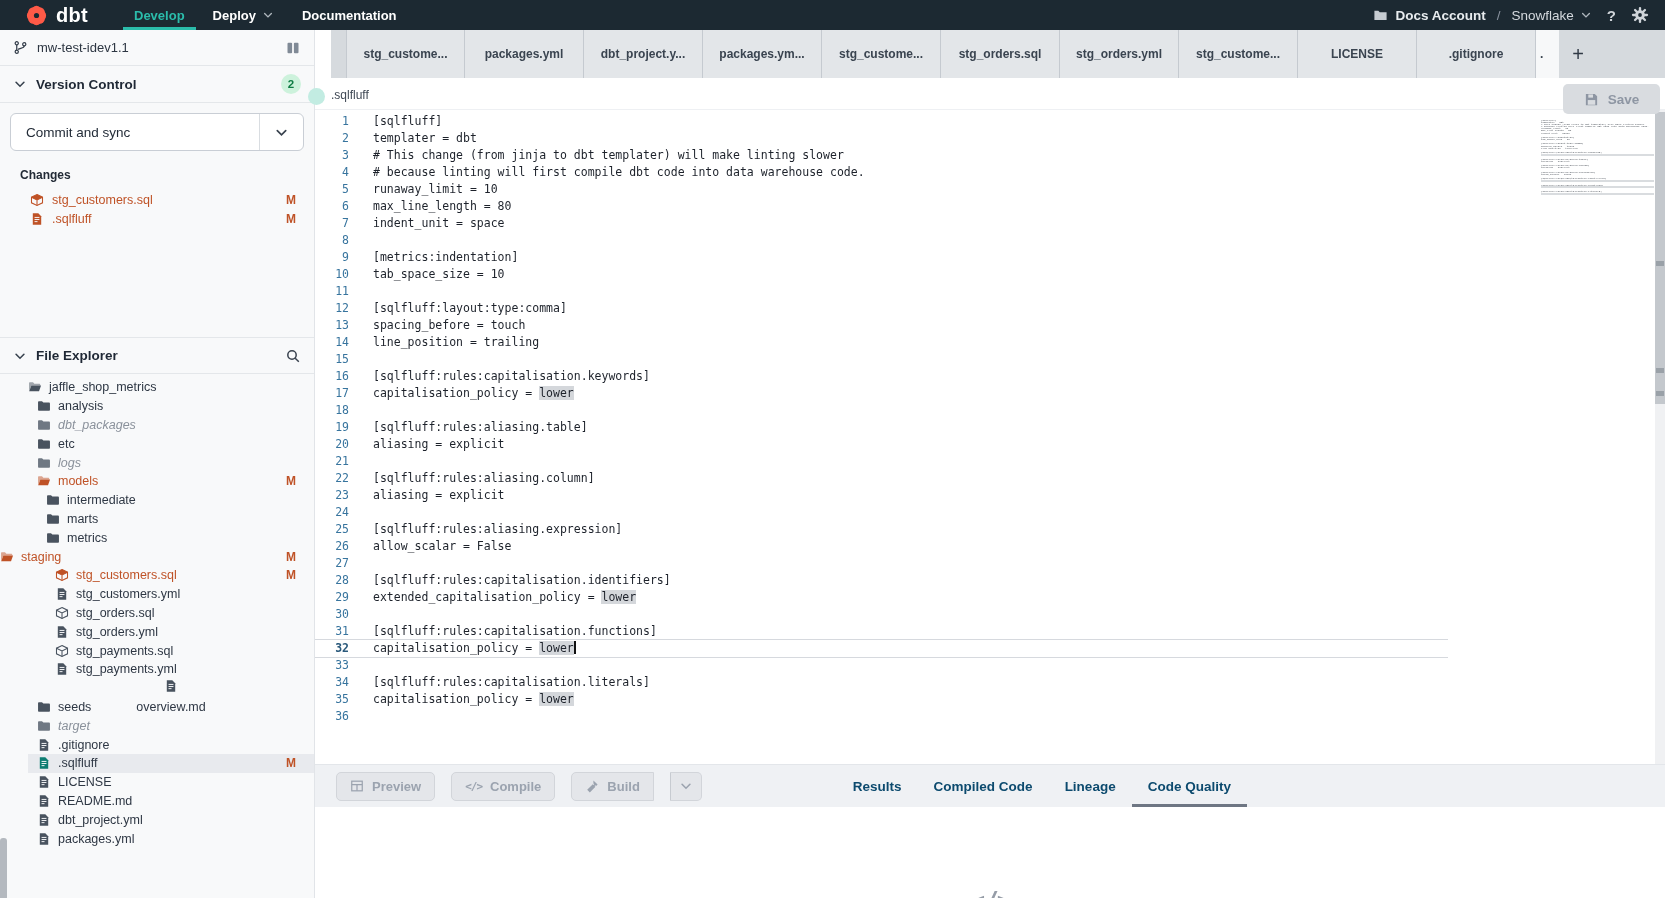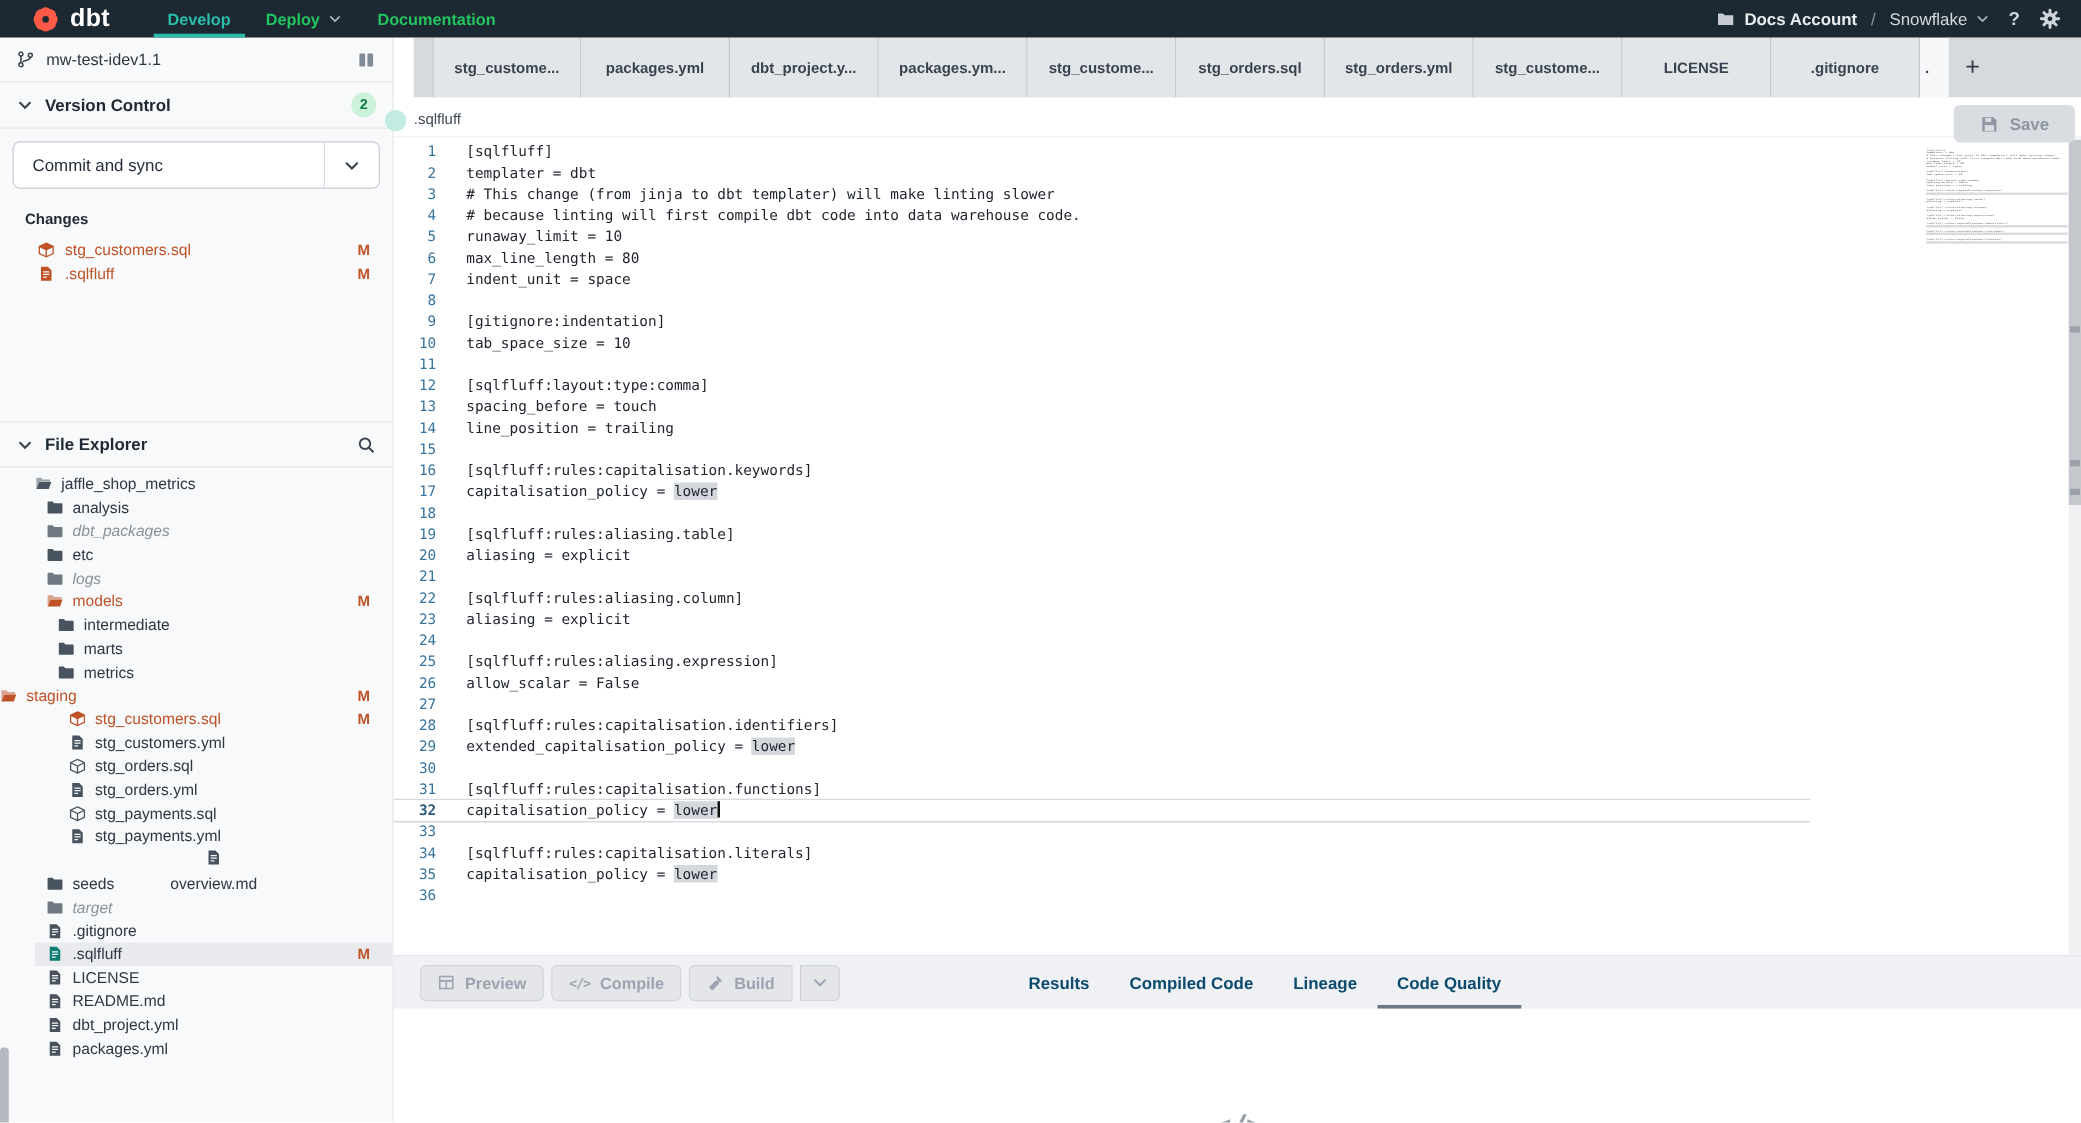--- a/index.html
+++ b/index.html
@@ -5,21 +5,21 @@
   * { box-sizing: border-box; margin: 0; padding: 0; }
   html,body { width:1665px; height:898px; font-family:"Liberation Sans",sans-serif; background:#fff; overflow:hidden; }
   #app { position:relative; width:1665px; height:898px; }
 
   
   .topnav { position:absolute; top:0; left:0; right:0; height:30px; background:var(--nav-bg,#1c2932); display:flex; align-items:center; color:#dde2e7; z-index:9; }
   .logo { display:flex; align-items:center; gap:7px; margin-left:24px; cursor:pointer; }
   .logo-mark { width:25px; height:25px; display:flex; }
   .logo-text { font-size:20px; font-weight:bold; color:#fff; letter-spacing:.3px; }
   .topnav-items { display:flex; margin-left:32px; height:100%; }
-  .nav-item { display:flex; align-items:center; gap:6px; padding:0 14px; font-size:13px; font-weight:bold; color:#22c55e; position:relative; cursor:pointer; }
+  .nav-item { display:flex; align-items:center; gap:6px; padding:0 14px; font-size:13px; font-weight:bold; color:#ffffff; position:relative; cursor:pointer; }
   .nav-item .caret { display:flex; width:12px; color:#aeb6bd; }
   .nav-item.active { color:var(--accent-teal,#2bbcab); }
   .nav-item.active::after { content:""; position:absolute; left:3px; right:3px; bottom:0; height:3px; background:var(--accent-teal,#2bbcab); }
   .nav-right { margin-left:auto; display:flex; align-items:center; gap:11px; margin-right:16px; font-size:13.5px; }
   .account { display:flex; align-items:center; gap:8px; font-weight:bold; color:#e8ecef; cursor:pointer; }
   .account .ic { width:15px; display:flex; color:#c6ccd2; }
   .nav-sep { color:#8b94a0; }
   .conn { display:flex; align-items:center; gap:6px; color:#d4d9de; cursor:pointer; }
   .conn .caret { width:12px; display:flex; color:#aeb6bd; }
   .help-glyph { font-weight:bold; font-size:15px; color:#cfd4d9; cursor:pointer; padding:0 4px; }
@@ -77,21 +77,21 @@
   .cursor-caret { display:inline-block; width:2px; height:13px; background:#111; vertical-align:-2px; }
 
   .minimap { position:absolute; left:1226px; top:89px; font-family:"DejaVu Sans Mono",monospace; font-size:12px; line-height:17px; color:#4a5058; transform:scale(0.21,0.128); transform-origin:0 0; white-space:pre; cursor:pointer; }
   .mm-sep { position:absolute; left:1226px; width:113px; height:2px; background:#d9dcdf; }
 
   .scrollbar { position:absolute; right:0; top:80px; width:10px; height:654px; background:#f0f1f3; }
   .scroll-thumb { position:absolute; top:2px; left:0; width:10px; height:292px; background:#c4c8cd; }
   .scroll-mark { position:absolute; left:1px; width:8px; height:5px; background:#9aa1a8; }
 
   .action-bar { position:absolute; left:0; right:0; top:734px; height:43px; background:#eff1f4; border-top:1px solid #e3e6ea; display:flex; align-items:center; }
-  .btns { display:flex; gap:6px; margin-left:21px; }
+  .btns { display:flex; gap:16px; margin-left:21px; }
   .btn { height:29px; background:#e4e6ea; border:1px solid #d2d5da; border-radius:5px; color:#9ba3af; font-size:13px; font-weight:bold; display:flex; align-items:center; gap:8px; padding:0 13px; cursor:default; }
   .btn .bicon { display:flex; width:14px; }
   .btn .bicon-txt { font-family:"DejaVu Sans Mono",monospace; font-size:11px; font-weight:bold; letter-spacing:-1px; }
   .build-main { border-radius:5px 0 0 5px; }
   .build-caret { width:32px; height:29px; border:1px solid #d2d5da; border-left:1px solid #c7cbd1; border-radius:0 5px 5px 0; background:#e4e6ea; display:flex; align-items:center; justify-content:center; color:#9ba3af; cursor:default; }
   .build-caret .ci { width:14px; display:flex; }
   .panel-tabs { display:flex; margin-left:135px; height:100%; align-items:stretch; }
   .ptab { display:flex; align-items:center; padding:0 16px; font-size:13.5px; font-weight:bold; color:#0c4a6e; position:relative; cursor:pointer; }
   .ptab.active::after { content:""; position:absolute; left:0; right:0; bottom:0; height:3px; background:#6e7683; }
 
@@ -534,21 +534,21 @@
         <div class="code-row">
           <span class="ln">7</span>
           <span class="code-text">indent_unit = space</span>
         </div>
         <div class="code-row">
           <span class="ln">8</span>
           <span class="code-text"></span>
         </div>
         <div class="code-row">
           <span class="ln">9</span>
-          <span class="code-text">[gitignore:indentation]</span>
+          <span class="code-text">[metrics:indentation]</span>
         </div>
         <div class="code-row">
           <span class="ln">10</span>
           <span class="code-text">tab_space_size = 10</span>
         </div>
         <div class="code-row">
           <span class="ln">11</span>
           <span class="code-text"></span>
         </div>
         <div class="code-row">

